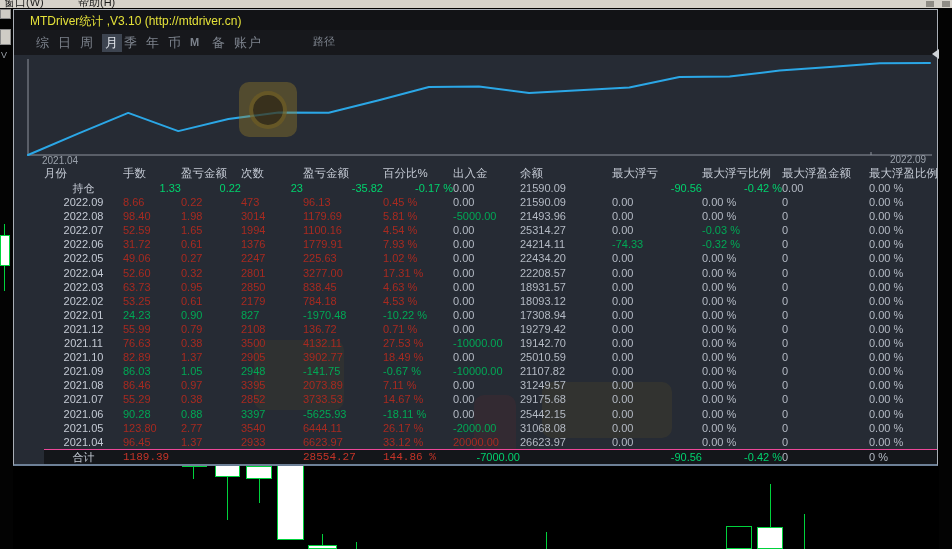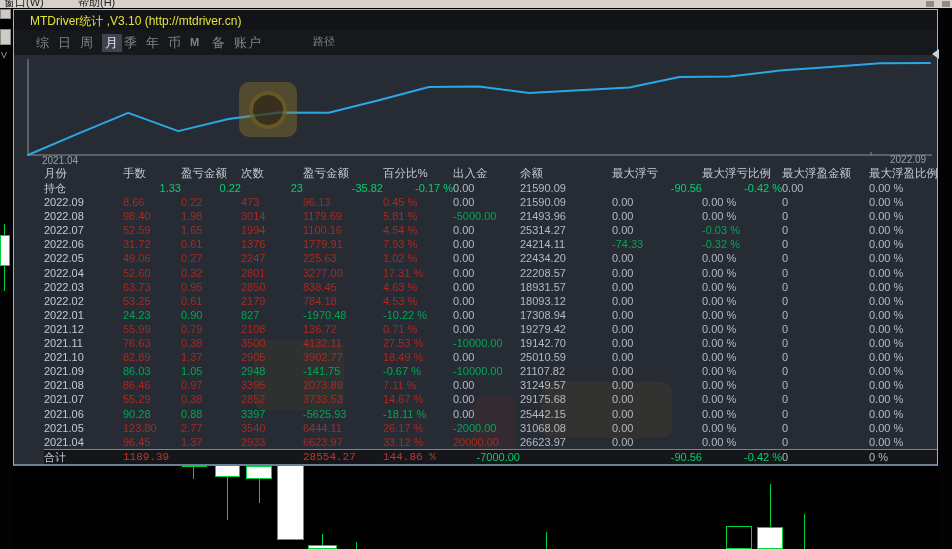--- a/index.html
+++ b/index.html
@@ -39,21 +39,21 @@
     width:38px; height:38px; border-radius:50%; background:rgba(35,28,12,0.55); border:4px solid rgba(190,160,60,0.35);}
 
   
   .stat-table { position:absolute; left:4px; top:155px; width:919px; }
   .trow, .thead { display:grid; grid-template-columns:79px 58px 60px 62px 80px 70px 67px 92px 90px 80px 87px 1fr;
     height:14.1px; line-height:14.1px; font-size:11px; white-space:nowrap;margin-left:26px; }
   .thead { height:16px; line-height:16px; font-size:11.5px; color:#c4cad4; }
   .trow.total { height:15px; line-height:15px; background:#14161a; border-top:1px solid #ec4899;
     position:relative; }
   .cell { overflow:hidden; }
-  .c-label { color:#c4cad4; }
+  .c-label { color:#c4cad4;text-align:center; }
   .c-gray  { color:#b4bac4; }
   .c-red   { color:#a82a20; }
   .c-green { color:#00a855; }
   .c-red2  { color:#c53428;font-family:Liberation Mono, monospace; }
   .c-green2{ color:#00d26d;text-align:right; }
 
   
   .right-strip { position:absolute; left:939px; top:8px; width:13px; height:541px; background:#030303; }
   .scroll-arrow { position:absolute; left:-7px; top:41px; width:0; height:0;
     border-top:5px solid transparent; border-bottom:5px solid transparent; border-right:7px solid #cfd3d8; }

